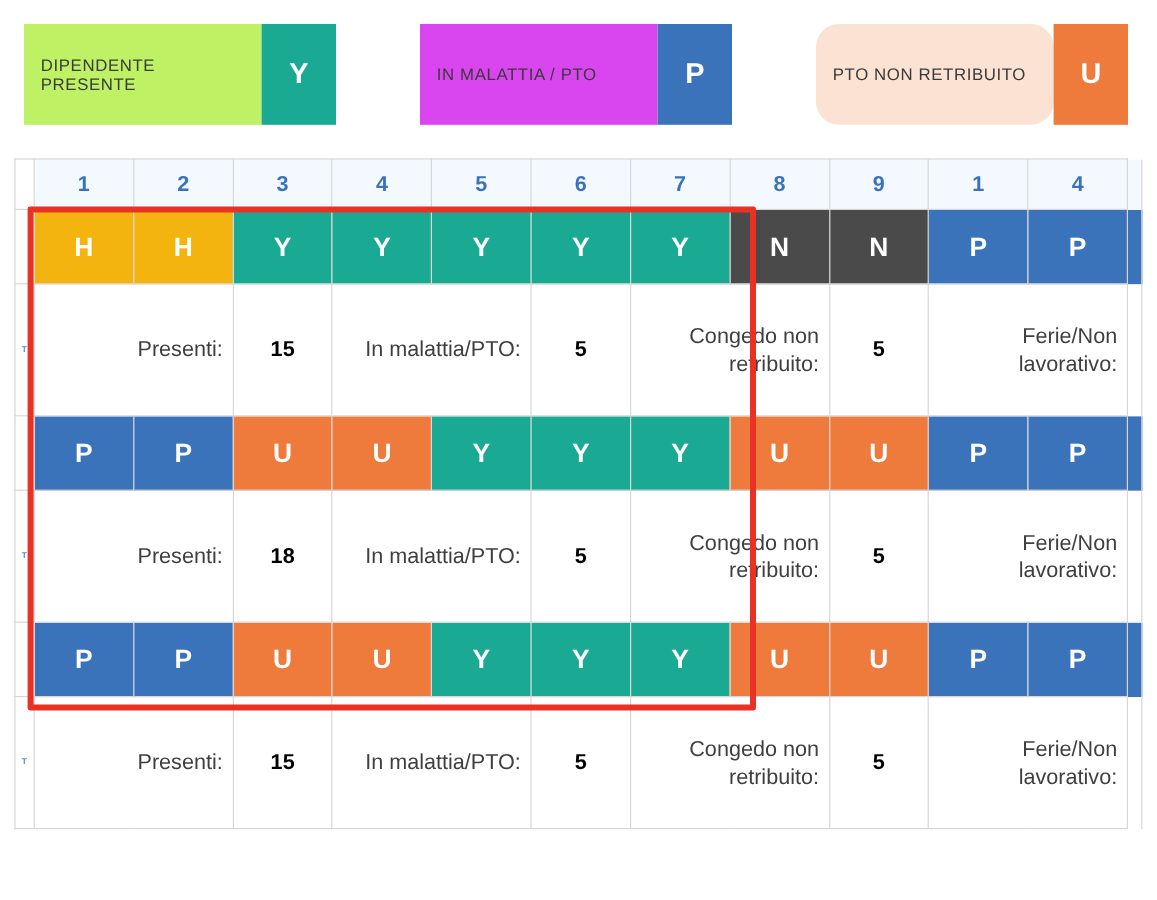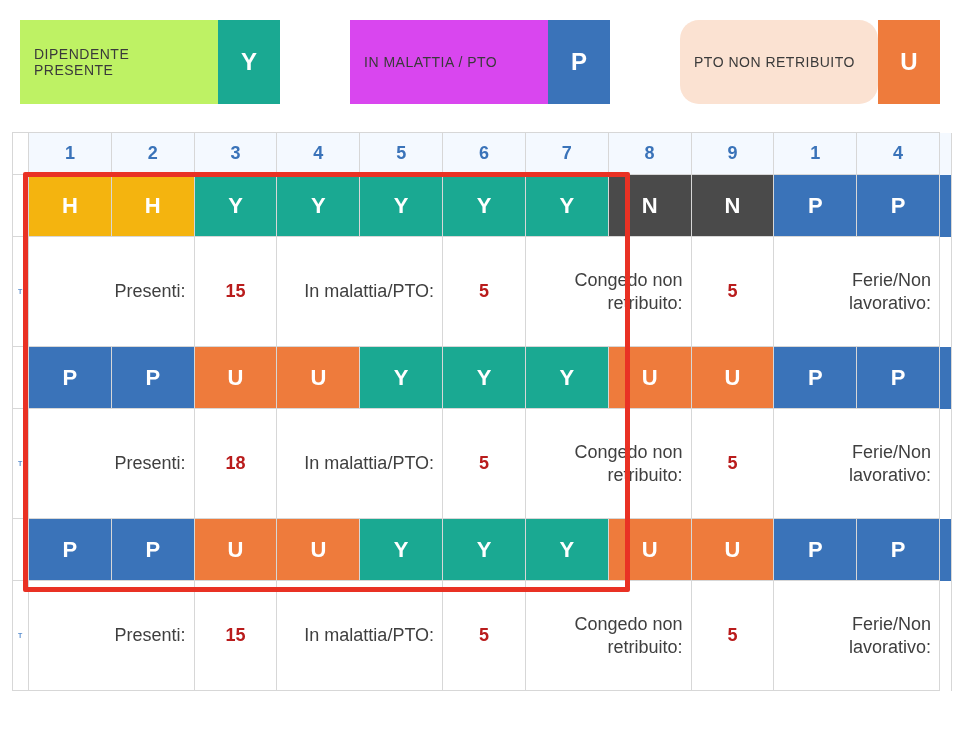--- a/index.html
+++ b/index.html
@@ -98,21 +98,21 @@
     .stat-label {
       text-align: right !important;
       font-size: 14px;
       color: #3f3f3f;
       padding-right: 8px;
       line-height: 1.25;
     }
     .stat-value {
       font-size: 20px;
       font-weight: bold;
-      color: #b91c1c;
+      color: #000000;
     }
     
     
     .wrap {
       position: relative;
     }
     .highlight {
       position: absolute;
       border: 5px solid #e93124;
       pointer-events: none;

